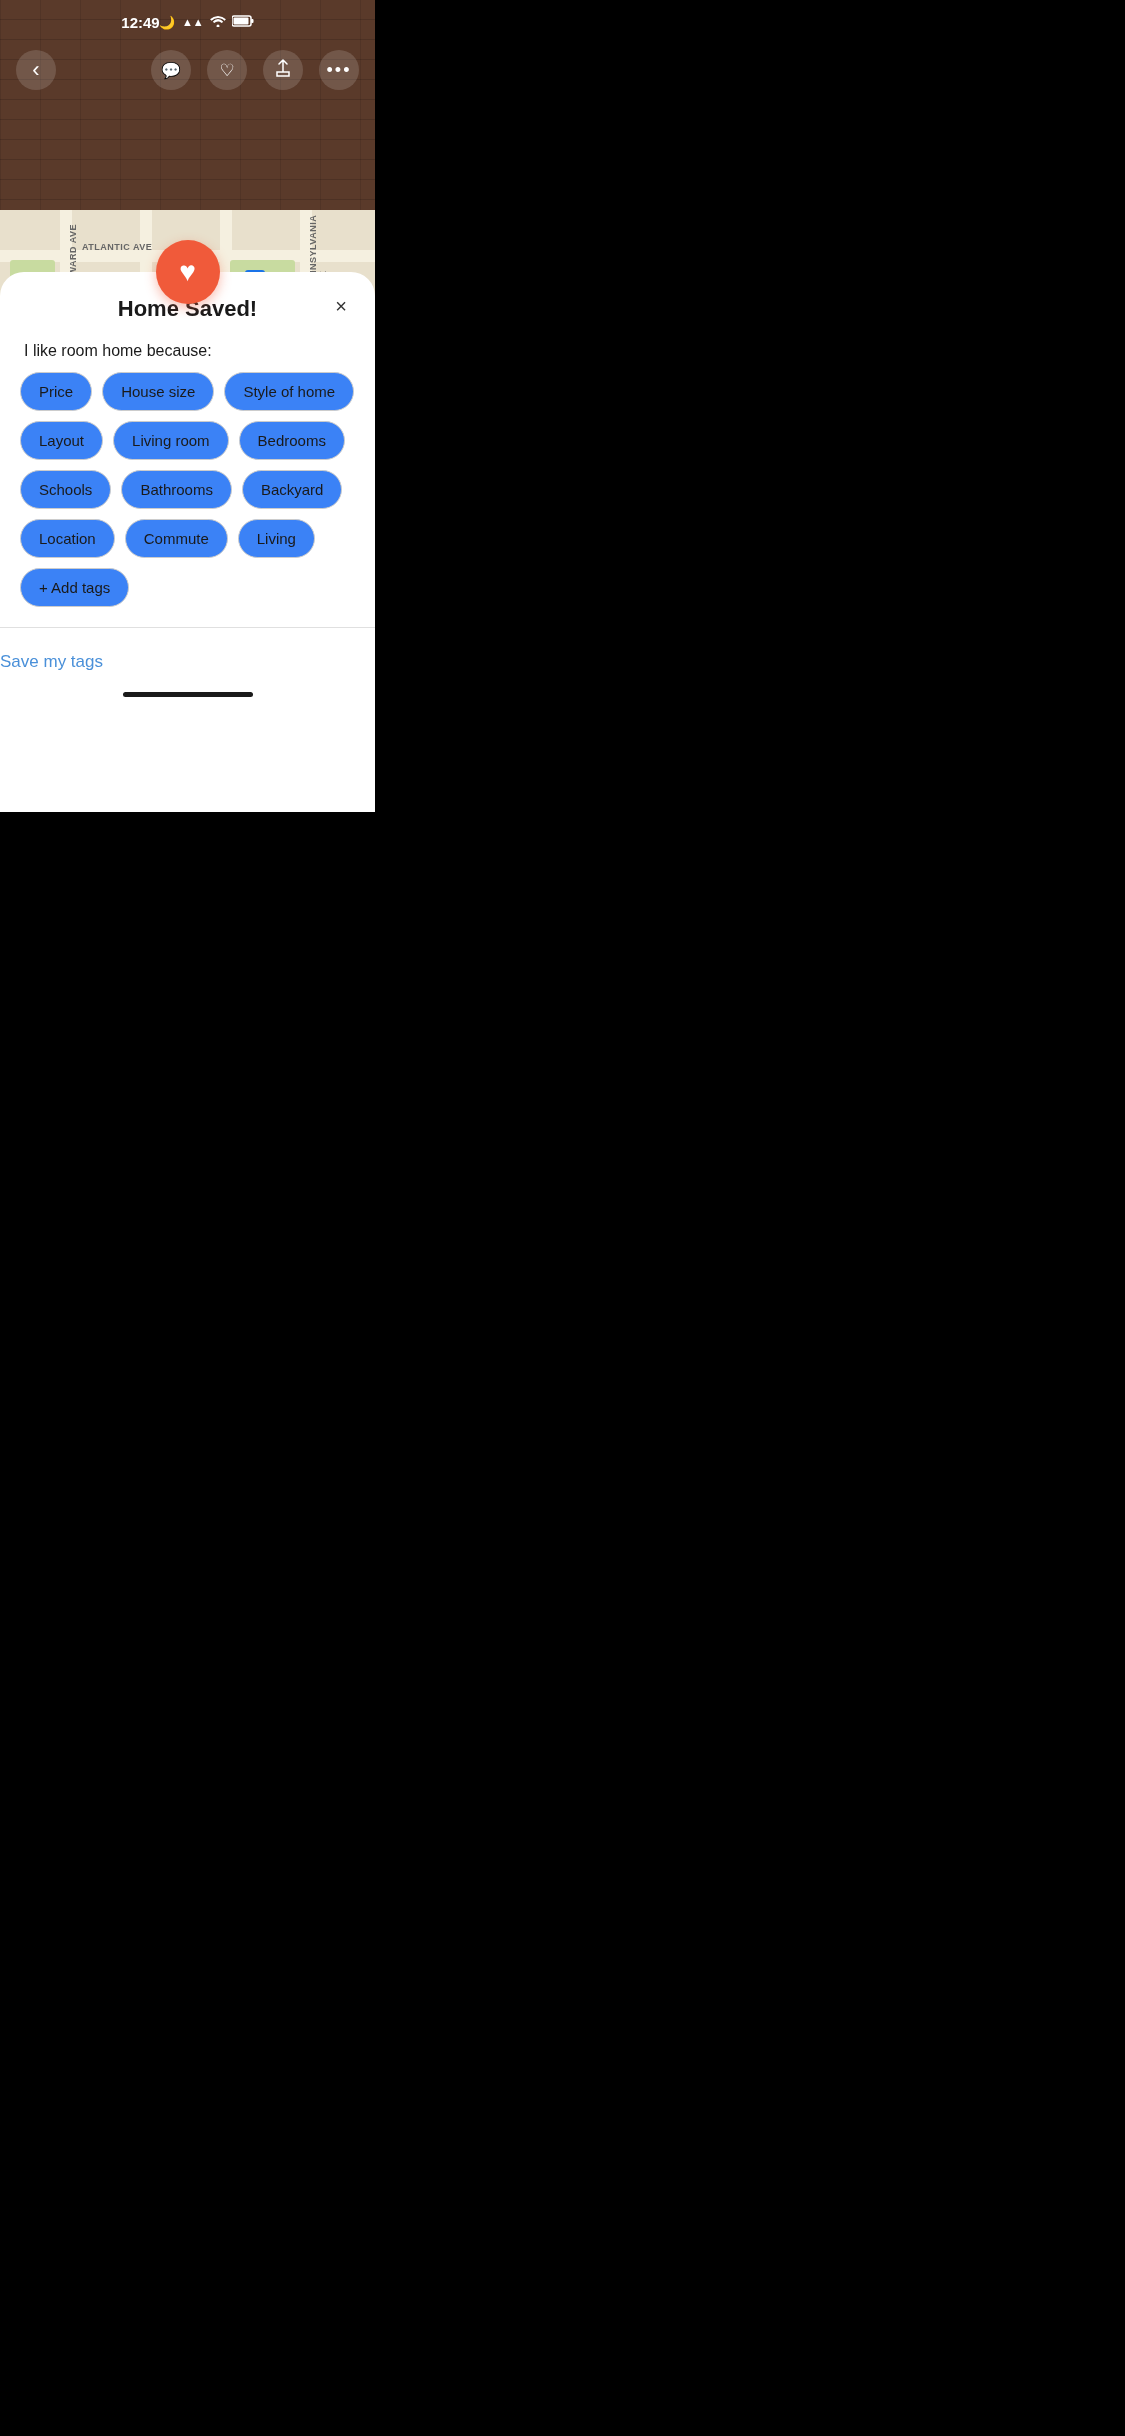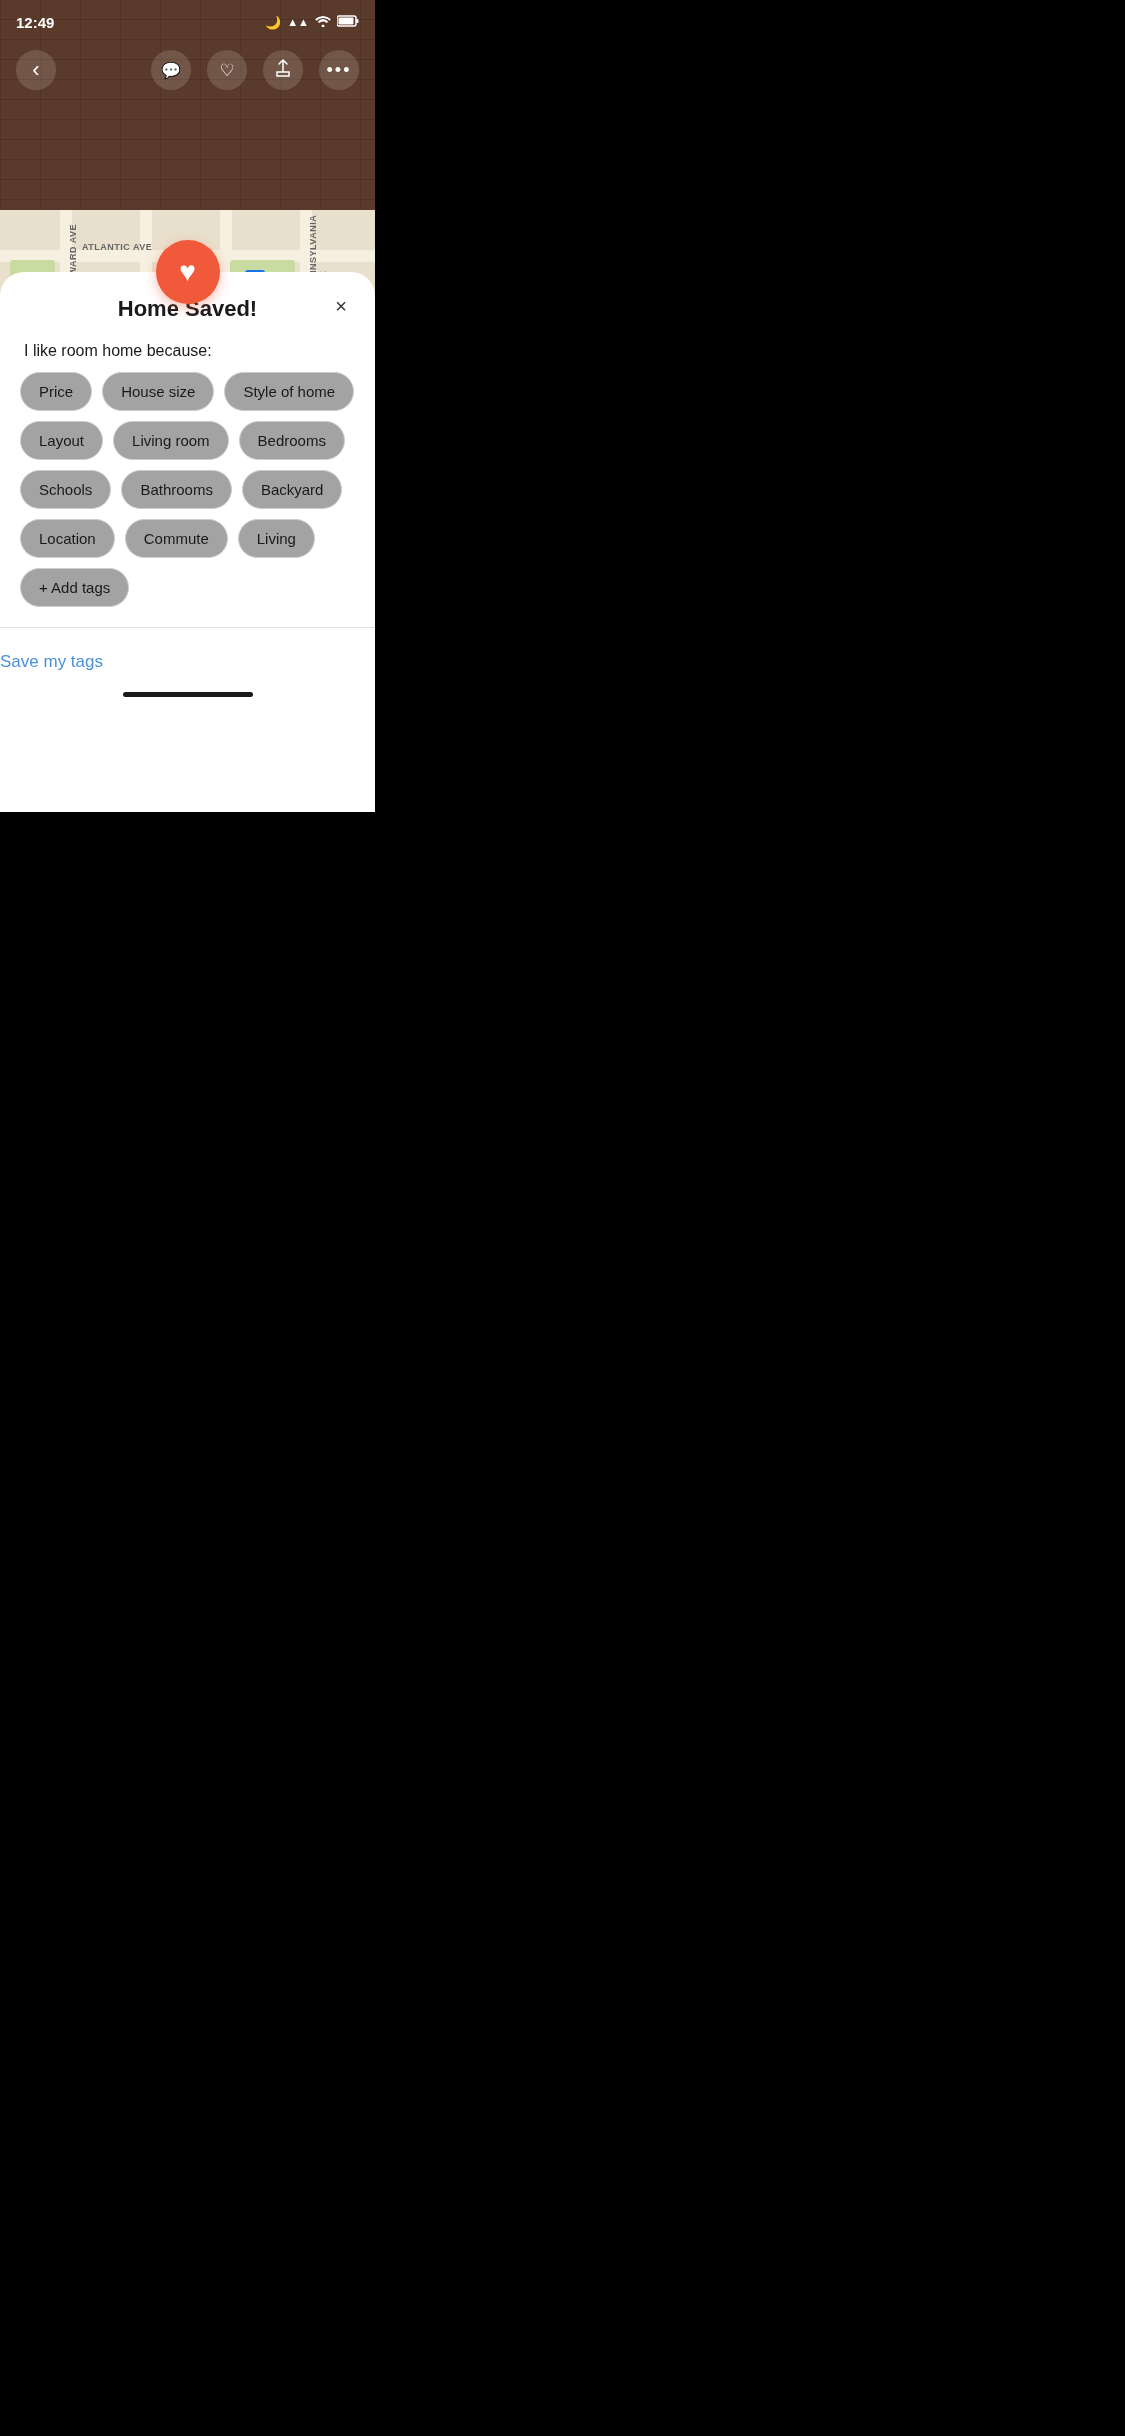--- a/index.html
+++ b/index.html
@@ -94,21 +94,21 @@
 
     
     .status-bar {
       position: absolute;
       top: 0;
       left: 0;
       right: 0;
       height: 44px;
       display: flex;
       align-items: center;
-      justify-content: space-between;
+      justify-content: center;
       padding: 0 16px;
       z-index: 10;
     }
 
     .status-time {
       font-size: 15px;
       font-weight: 600;
       color: #fff;
     }
 
@@ -224,21 +224,21 @@
       flex-wrap: wrap;
       gap: 10px;
     }
 
     .tag-pill {
       border: 1.5px solid #ccc;
       border-radius: 50px;
       padding: 10px 18px;
       font-size: 15px;
       color: #1a1a1a;
-      background: #a3a3a3;
+      background: #3b82f6;
       cursor: pointer;
       white-space: nowrap;
     }
 
     .tag-pill.add-tag {
       color: #1a1a1a;
     }
 
     
     .divider {

